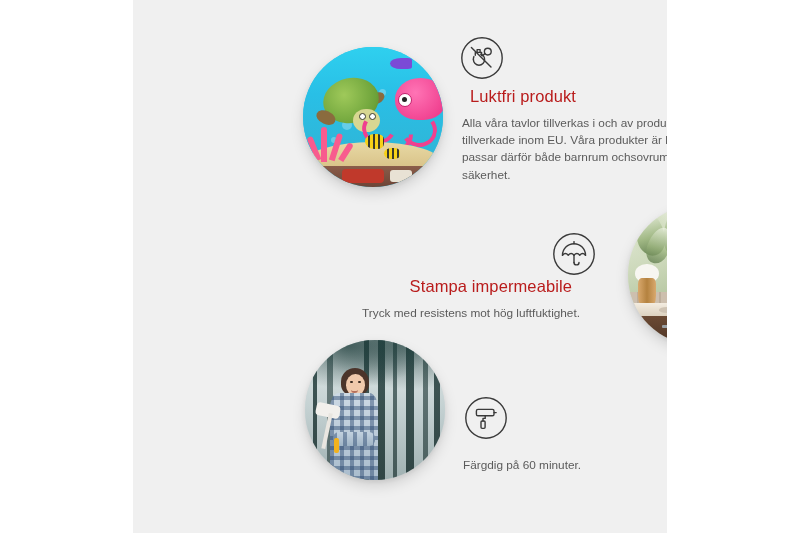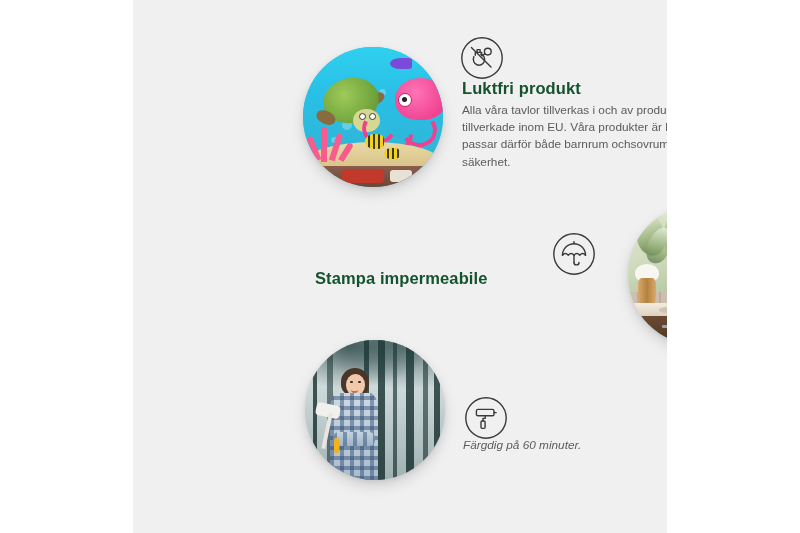--- a/index.html
+++ b/index.html
@@ -282,54 +282,54 @@
   .feature-icon {
     position: absolute;
     width: 44px;
     height: 44px;
   }
   .feature-icon svg { display: block; width: 44px; height: 44px; }
 
   
   .feature-text { position: absolute; }
   .feature-title {
-    margin: 0;
+    margin: 8px;
     font-size: 16.5px;
-    font-weight: bold;
-    color: #14532d;
+    font-weight: normal;
+    color: #b91c1c;
     line-height: 1.25;
     letter-spacing: .1px;
   }
   .feature-desc {
     margin: 3px 0 0 0;
     font-size: 11.8px;
     font-weight: normal;
     color: #5b5b5b;
     line-height: 1.47;
   }
 
   
   .block-odour .feature-icon { left: 327px; top: 36px; }
   .block-odour .feature-text {
     left: 329px; top: 78px; width: 292px; text-align: left;
   }
 
   
   .block-water .feature-icon { left: 419px; top: 232px; }
   .block-water .feature-text {
-    left: 182px; top: 268px; width: 281px; 
+    left: 166px; top: 268px; width: 281px; text-align: right;
   }
   .block-water .feature-desc { margin-top: 4px; }
 
   
   .block-mount .feature-icon { left: 331px; top: 396px; }
   .block-mount .feature-text {
     left: 330px; top: 437px; width: 280px; text-align: left;
   }
-  .block-mount .feature-desc { margin-top: 0; font-style: italic; }
+  .block-mount .feature-desc { margin-top: 20px; }
 </style>
 </head>
 <body>
 
 <div id="infographic">
 
   <div class="panel">
 
     <div class="block-odour">
 
@@ -408,20 +408,21 @@
           <path d="M10.5 23.2 a11.5 11.5 0 0 1 23 0"></path>
           <path d="M10.5 23.2 q2.9 -3.4 5.75 0 q2.9 -3.4 5.75 0 q2.9 -3.4 5.75 0 q2.9 -3.4 5.75 0"></path>
           <path d="M22 23.2 L22 30.4"></path>
           <path d="M22 30.4 a2.5 2.5 0 0 0 5 0"></path>
           <path d="M22 11.7 L22 9.6"></path>
         </svg>
       </div>
 
       <div class="feature-text">
         <p class="feature-title">Stampa impermeabile</p>
+        <p class="feature-desc">Tryck med resistens mot hög luftfuktighet.</p>
       </div>
     </div>
 
     <div class="block-mount">
 
       <div class="photo-circle circle-forest">
         <div class="forest-bg"></div>
         <div class="tree t1"></div>
         <div class="tree t2"></div>
         <div class="tree t3"></div>

